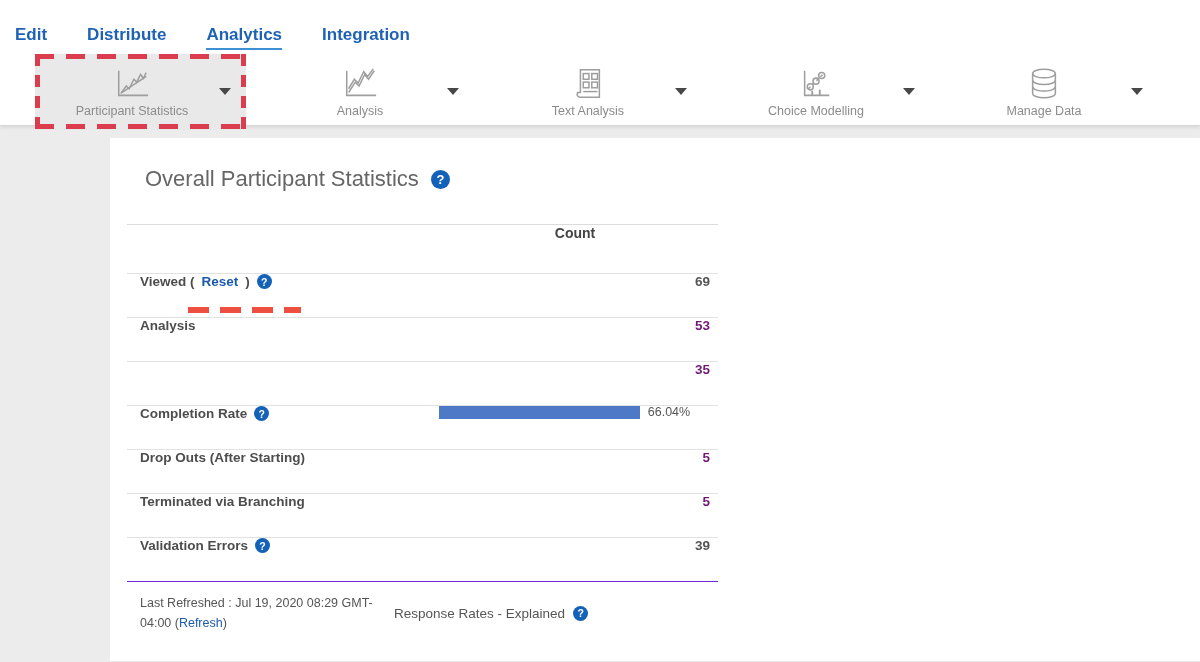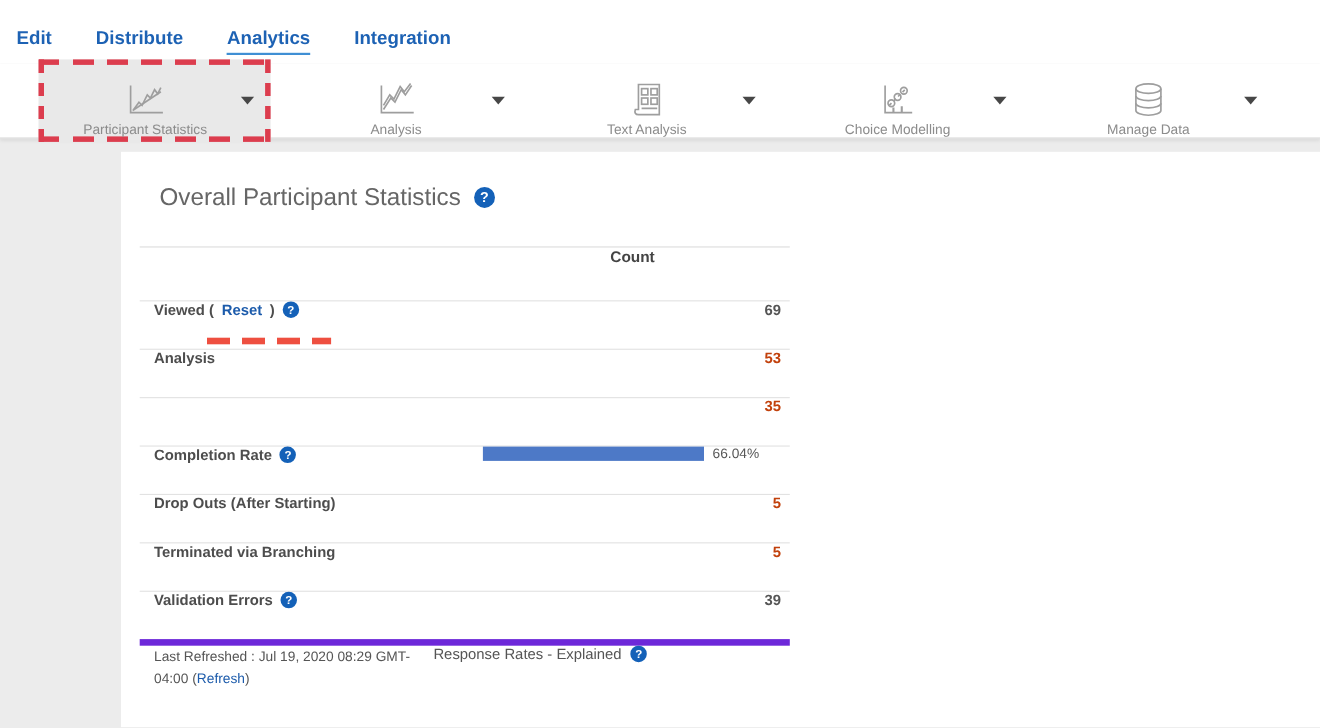--- a/index.html
+++ b/index.html
@@ -24,21 +24,21 @@
   .nav-link.active { border-bottom-color:#3f8fd4; }
   
   .toolbar {
     position:relative; height:68px; background:#fff;
     border-bottom:1px solid #d6d6d6;
     box-shadow:0 2px 3px rgba(0,0,0,0.07);
     display:flex; padding-left:18px;
   }
   .tool-cell {
     position:relative; width:228px; height:100%;
-    display:flex; align-items:flex-end; justify-content:center;
+    display:flex; align-items:center; justify-content:center;
     cursor:pointer;
   }
   .tool-stack {
     position:relative; z-index:2;
     display:flex; flex-direction:column; align-items:center; gap:1px;
   }
   .tool-icon { width:42px; height:38px; display:flex; align-items:center; justify-content:center; }
   .tool-icon svg { stroke:#9e9e9e; fill:none; stroke-width:1.6; }
   .tool-label { font-size:12.5px; color:#8c8c8c; white-space:nowrap; }
   .caret {
@@ -80,40 +80,40 @@
   .stats-table { width:591px; margin-top:32px; border-top:1px solid #dcdcdc; }
   .t-row { display:flex; align-items:flex-start; height:44px; border-top:1px solid #e2e2e2;gap:32px; }
   .t-row.t-head { height:48px; border-top:none; }
   .c-label {
     position:relative; flex:0 0 273px; padding-left:13px;
     display:flex; align-items:center; gap:7px;
     font-size:13.5px; font-weight:bold; color:#4d4d4d;
   }
   .c-value {
     flex:1; display:flex; align-items:center; justify-content:flex-end;
-    padding-right:8px; font-size:13.5px; font-weight:bold; color:#c2410c;
+    padding-right:8px; font-size:13.5px; font-weight:bold; color:#701a75;
   }
   .c-value.plain { color:#555; font-weight:bold; }
   .c-value.link { cursor:pointer; }
   .c-value.head { justify-content:center; color:#444; font-size:14px; padding-right:0; }
   .inline-link { color:#1c5bab; cursor:pointer; text-decoration:none; font-weight:bold; }
   .reset-underline {
     position:absolute; left:61px; top:33px; width:113px; height:6px;
     background:repeating-linear-gradient(90deg,#ee4f40 0 21px,transparent 21px 32px);
   }
   
   .c-bar { flex:1; display:flex; align-items:center; padding-left:7px; }
   .bar-track { position:relative; width:304px; height:13px; }
   .bar-fill { height:100%; background:#4d79c7; }
   .bar-label {
     position:absolute; top:-1px; font-size:12.5px; color:#555;
     white-space:nowrap; line-height:15px;
   }
   
-  .t-foot { display:flex; align-items:flex-start; border-top:6px solid #6d28d9; }
+  .t-foot { display:flex; align-items:center; border-top:1px solid #6d28d9; padding-top:11px; }
   .foot-left {
     flex:0 0 273px; padding-left:13px; max-width:260px;
     font-size:12.5px; color:#555; line-height:1.6;
   }
   .foot-left .inline-link { font-weight:normal; font-size:12.5px; }
   .foot-right {
     flex:1; padding-left:7px; display:flex; align-items:center; gap:8px;
     font-size:13.5px; color:#555;
   }
 </style>

